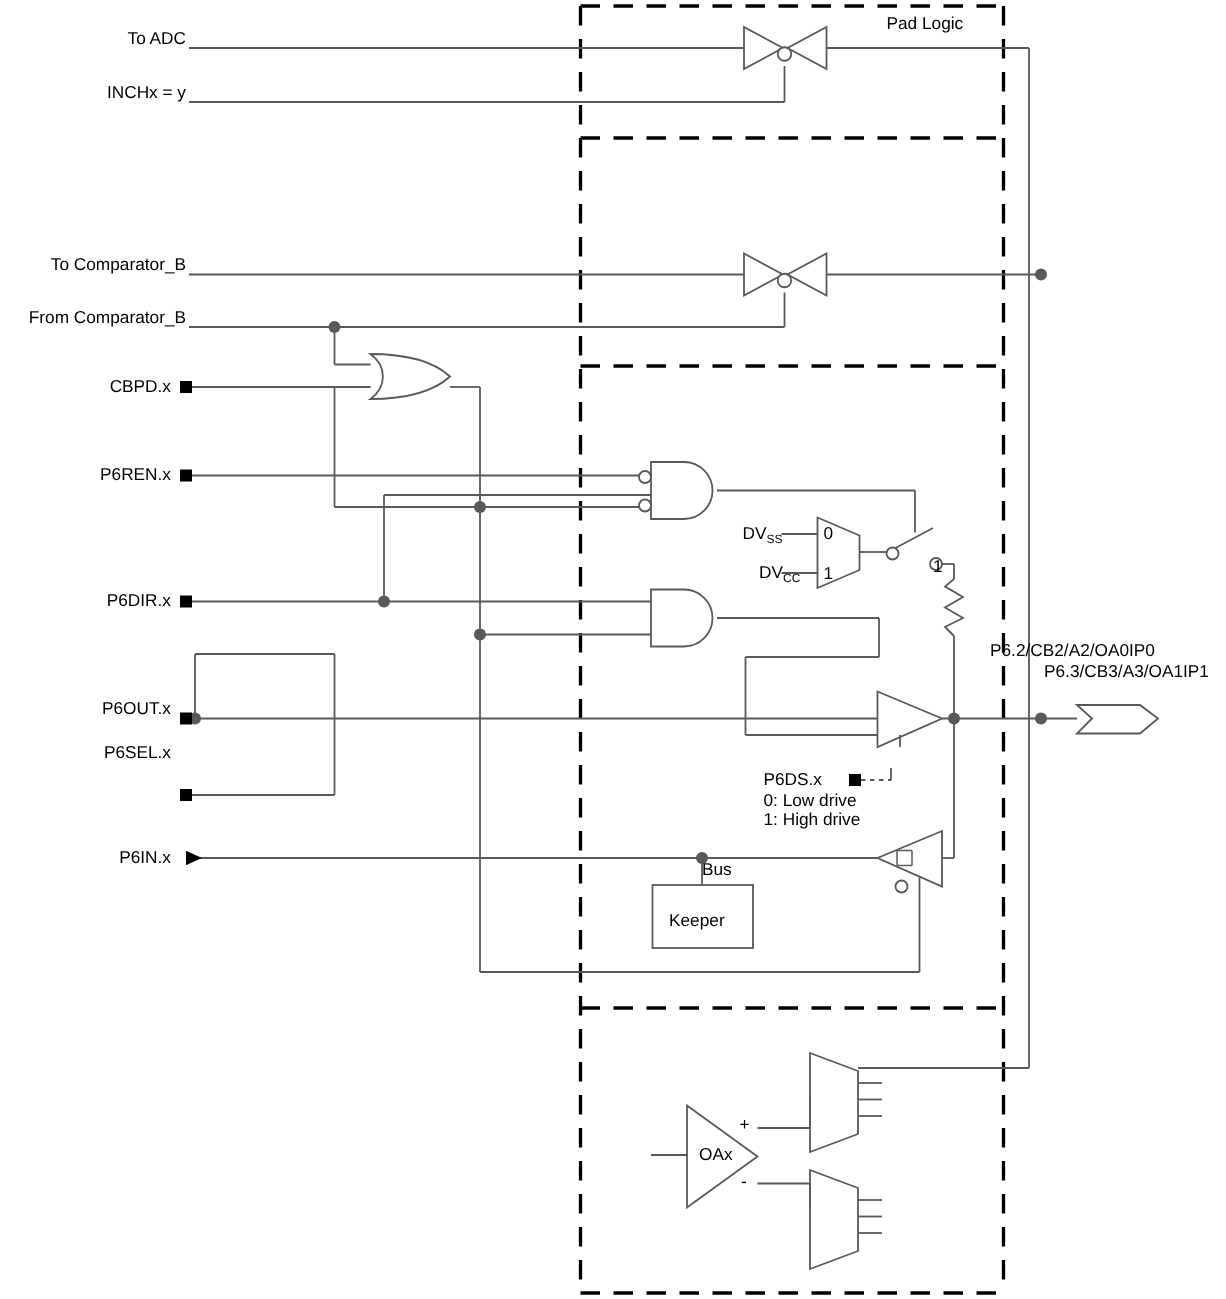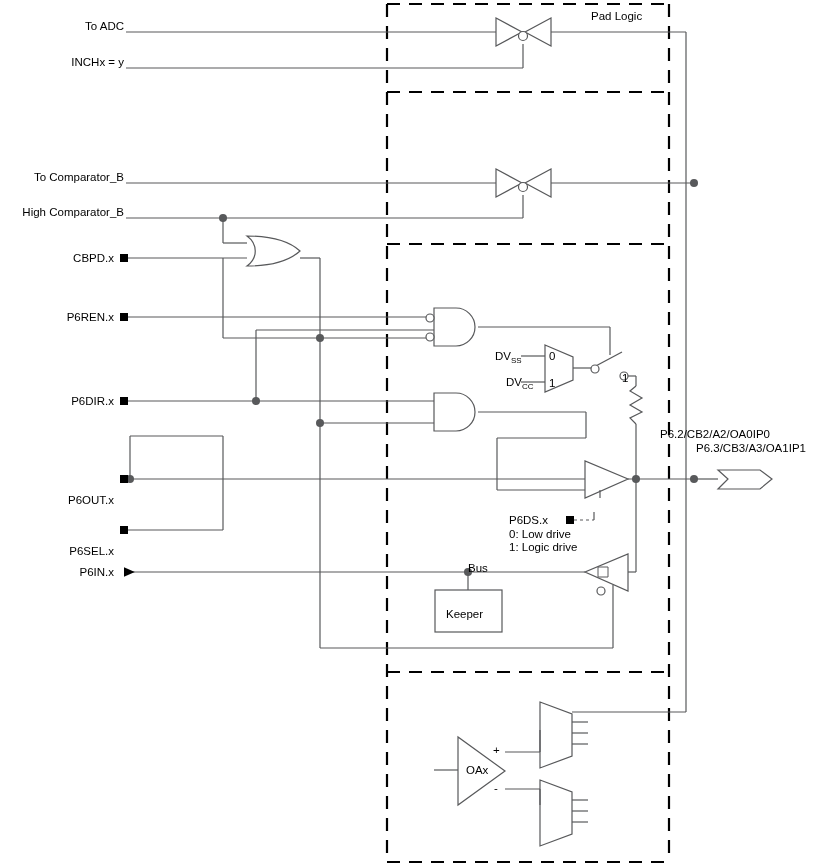--- a/index.html
+++ b/index.html
@@ -203,41 +203,41 @@
   </g>
   <line x1="574" y1="520" x2="594" y2="520" stroke="#58595b" stroke-width="1.2" stroke-dasharray="3,3"></line>
   <line x1="594" y1="520" x2="594" y2="512" stroke="#58595b" stroke-width="1.2"></line>
 
   <line x1="130" y1="572" x2="124" y2="572" stroke="#000" stroke-width="1.2" marker-end="url(#arrowL)"></line>
 </svg>
 
 <div class="lbl r" style="left:4px;top:20px;width:120px;">To ADC</div>
 <div class="lbl r" style="left:4px;top:56px;width:120px;text-align:right;">INCHx = y</div>
 <div class="lbl r" style="left:4px;top:171px;width:120px;">To Comparator_B</div>
-<div class="lbl r" style="left:0px;top:206px;width:124px;">High Comparator_B</div>
+<div class="lbl r" style="left:0px;top:206px;width:124px;">From Comparator_B</div>
 <div class="lbl r" style="left:4px;top:252px;width:110px;">CBPD.x</div>
 <div class="lbl r" style="left:4px;top:311px;width:110px;">P6REN.x</div>
 <div class="lbl r" style="left:4px;top:395px;width:110px;">P6DIR.x</div>
-<div class="lbl r" style="left:4px;top:494px;width:110px;">P6OUT.x</div>
-<div class="lbl r" style="left:4px;top:545px;width:110px;">P6SEL.x</div>
+<div class="lbl r" style="left:4px;top:467px;width:110px;">P6OUT.x</div>
+<div class="lbl r" style="left:4px;top:496px;width:110px;">P6SEL.x</div>
 <div class="lbl r" style="left:4px;top:566px;width:110px;">P6IN.x</div>
 
 <div class="lbl" style="left:591px;top:10px;">Pad Logic</div>
 
 <div class="lbl" style="left:495px;top:350px;"><span>DV</span><span class="sub">SS</span></div>
 <div class="lbl" style="left:506px;top:376px;"><span>DV</span><span class="sub">CC</span></div>
 <div class="lbl" style="left:549px;top:350px;">0</div>
 <div class="lbl" style="left:549px;top:377px;">1</div>
 <div class="lbl" style="left:622px;top:372px;">1</div>
 
 <div class="lbl" style="left:509px;top:514px;">P6DS.x</div>
 <div class="lbl" style="left:509px;top:528px;">0: Low drive</div>
-<div class="lbl" style="left:509px;top:541px;">1: Logic drive</div>
-
-<div class="lbl" style="left:452px;top:562px;padding-left:16px;">Bus</div>
+<div class="lbl" style="left:509px;top:541px;">1: High drive</div>
+
+<div class="lbl" style="left:452px;top:574px;padding-left:16px;">Bus</div>
 <div class="lbl" style="left:446px;top:608px;">Keeper</div>
 
 <div class="lbl" style="left:466px;top:764px;">OAx</div>
 <div class="lbl" style="left:493px;top:744px;">+</div>
 <div class="lbl" style="left:494px;top:782px;">-</div>
 
 <div class="lbl" style="left:660px;top:428px;">P6.2/CB2/A2/OA0IP0</div>
 <div class="lbl" style="left:696px;top:442px;">P6.3/CB3/A3/OA1IP1</div>
 
 </div>

